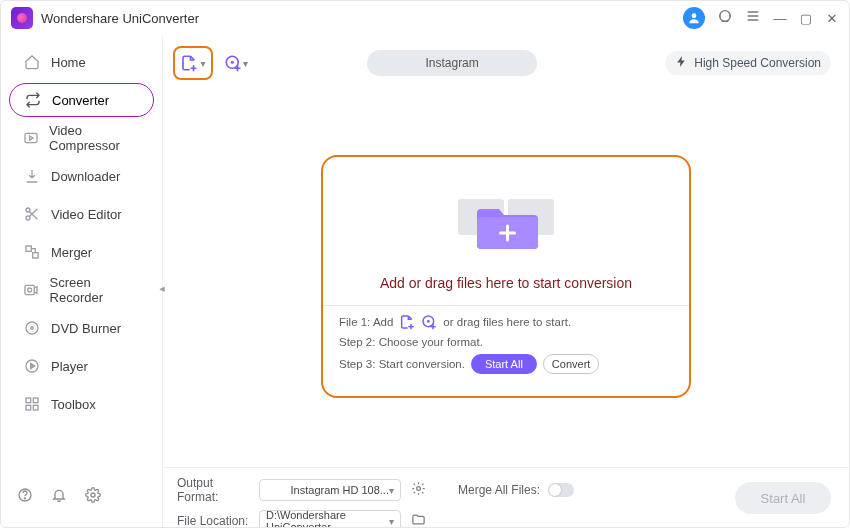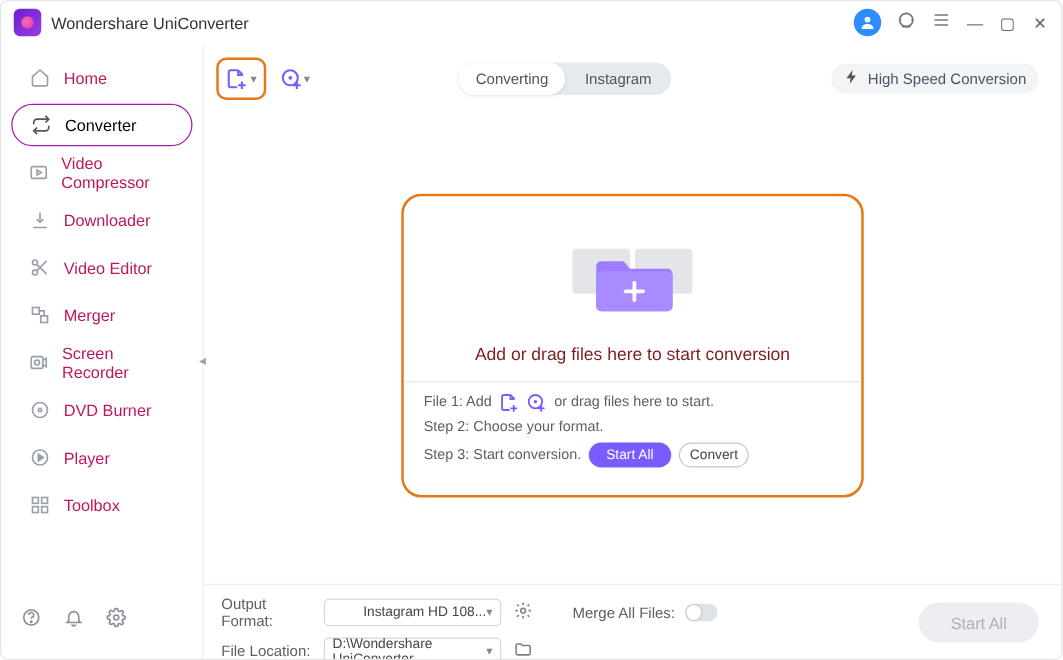--- a/index.html
+++ b/index.html
@@ -9,21 +9,21 @@
 .app-logo { width: 22px; height: 22px; background: linear-gradient(135deg,#6e1ecf,#9a3be6); border-radius: 5px; position: relative; display:flex; align-items:center; justify-content:center; }
 .app-logo:before { content:""; width:10px; height:10px; border-radius:50%; background: radial-gradient(circle at 40% 40%, #ff69c8, #d63894); }
 .app-title { margin-left: 8px; font-size: 13px; color: #333; }
 .header-spacer { flex:1; }
 .header-icons { display:flex; gap:12px; align-items:center; color:#777; }
 .avatar { width:22px;height:22px;border-radius:50%;background:#2a8eff;display:flex;align-items:center;justify-content:center;color:#fff;}
 .win-btn { width:14px; text-align:center; font-size:13px; color:#666; cursor:pointer;}
 
 .body { display:flex; height: calc(100% - 34px); }
 .sidebar { width: 162px; padding: 8px 0; border-right: 1px solid #f0f0f0; display:flex; flex-direction:column; position:relative;}
-.nav-item { height: 34px; display:flex; align-items:center; gap:10px; padding: 0 14px; font-size: 13px; color:#be185d; border-radius: 18px; margin: 2px 8px; cursor:pointer;}
+.nav-item { height: 34px; display:flex; align-items:center; gap:10px; padding: 0 14px; font-size: 13px; color:#404040; border-radius: 18px; margin: 2px 8px; cursor:pointer;}
 .nav-item.active { border: 1px solid #a21caf; color:#000000; font-weight:400; }
 .nav-item .ico { width:18px; height:18px; display:flex; align-items:center; justify-content:center; color:#9aa0a8; }
 .sidebar-collapse { position:absolute; right:-7px; top:246px; width:14px; height:14px; color:#9aa0a8; font-size:11px; display:flex;align-items:center;justify-content:center;}
 .sidebar-bottom { margin-top:auto; display:flex; gap:18px; padding: 12px 16px; color:#8b8f98;}
 
 .main { flex:1; display:flex; flex-direction:column; background:#fff; }
 .toolbar { height: 44px; margin: 6px 10px 0 10px; display:flex; align-items:center; gap:8px; }
 .add-file { width:40px; height:34px; border:2px solid #e67818; border-radius:8px; display:flex; align-items:center; justify-content:center; gap:2px; cursor:pointer;}
 .add-dvd-ico { width:30px; height:30px; display:flex; align-items:center; justify-content:center; gap:1px; cursor:pointer;}
 .add-file svg, .add-dvd-ico svg { display:block; }
@@ -226,21 +226,20 @@
         <svg width="18" height="18" viewBox="0 0 24 24" fill="none">
             <circle cx="11" cy="11" r="8" stroke="#7a5bff" stroke-width="2.2"></circle>
             <circle cx="11" cy="11" r="2" fill="#7a5bff"></circle>
             <line x1="18" y1="15" x2="18" y2="23" stroke="#7a5bff" stroke-width="2.2"></line>
             <line x1="14" y1="19" x2="22" y2="19" stroke="#7a5bff" stroke-width="2.2"></line>
           </svg>
         <span class="chev">▾</span>
       </div>
 
       <div class="segmented">
-        <div class="seg active">Converting</div>
         <div class="seg">Instagram</div>
       </div>
 
       <div class="hispeed">
         <span class="bolt"><svg width="13" height="13" viewBox="0 0 24 24" fill="#555">
               <path d="M13 2L4 14h6l-1 8 9-12h-6z"></path>
             </svg></span>
         <span>High Speed Conversion</span>
       </div>
     </div>

